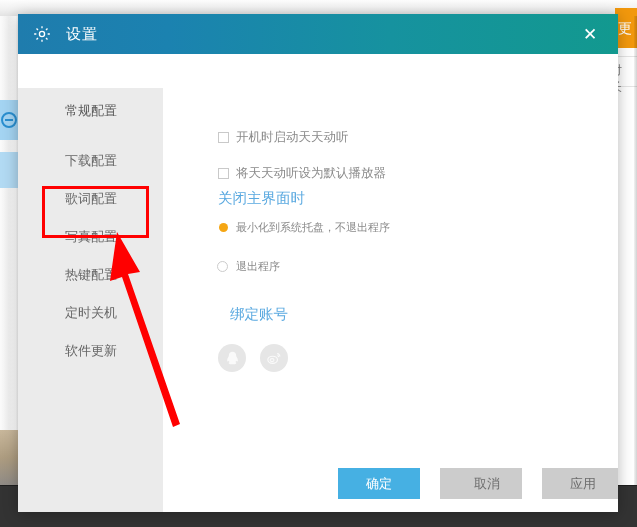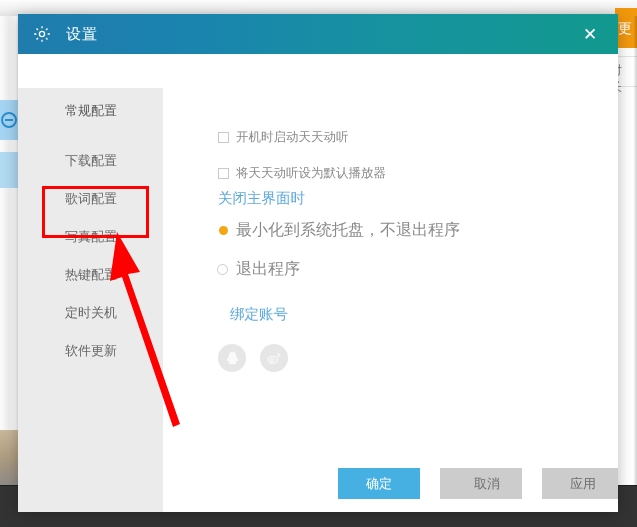--- a/index.html
+++ b/index.html
@@ -242,21 +242,21 @@
     margin-left: 1px;
   }
   .radio-ring {
     width: 11px; height: 11px;
     border-radius: 50%;
     border: 1.5px solid #cccccc;
     box-sizing: border-box;
     flex: none;
   }
   .radio-label {
-    font-size: 16px;
+    font-size: 11px;
     color: #8a8a8a;
   }
   .social-row {
     position: absolute;
     display: flex;
     gap: 14px;
   }
   .social-icon {
     width: 28px; height: 28px;
     border-radius: 50%;

